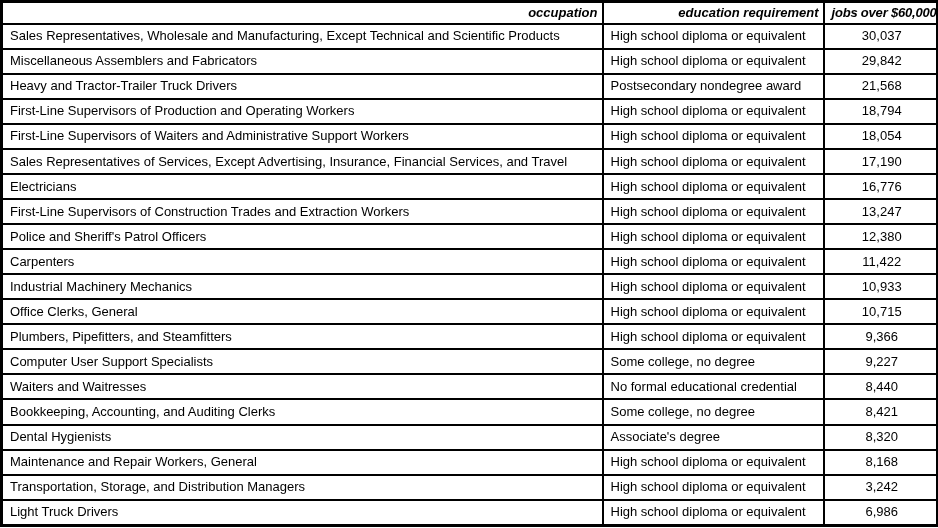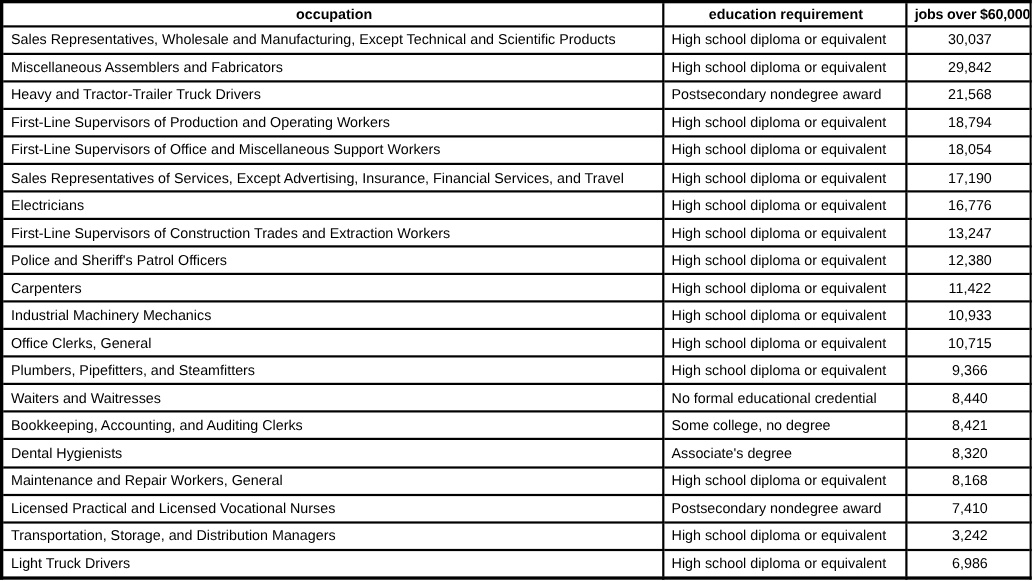--- a/index.html
+++ b/index.html
@@ -33,21 +33,22 @@
     line-height: 1.1;
     color: #000000;
     padding: 2px 4px 2px 7px;
     height: 16px;
     white-space: nowrap;
     overflow: hidden;
     vertical-align: middle;
   }
   table.jobs-table th {
     font-weight: bold;
-    text-align: center;
+    text-align: right;
+    font-style: italic;
   }
   td.col-occupation, td.col-education { text-align: left; }
   td.col-jobs { text-align: center; padding-left: 2px; padding-right: 2px; }
   th.col-jobs { padding-left: 4px; letter-spacing: -0.2px; }
 </style>
 </head>
 <body>
 
 <div class="screen">
   <table class="jobs-table">
@@ -79,21 +80,21 @@
           <td class="col-occupation">Heavy and Tractor-Trailer Truck Drivers</td>
           <td class="col-education">Postsecondary nondegree award</td>
           <td class="col-jobs">21,568</td>
         </tr>
         <tr>
           <td class="col-occupation">First-Line Supervisors of Production and Operating Workers</td>
           <td class="col-education">High school diploma or equivalent</td>
           <td class="col-jobs">18,794</td>
         </tr>
         <tr>
-          <td class="col-occupation">First-Line Supervisors of Office and Miscellaneous Support Workers</td>
+          <td class="col-occupation">First-Line Supervisors of Waiters and Administrative Support Workers</td>
           <td class="col-education">High school diploma or equivalent</td>
           <td class="col-jobs">18,054</td>
         </tr>
         <tr>
           <td class="col-occupation">Sales Representatives of Services, Except Advertising, Insurance, Financial Services, and Travel</td>
           <td class="col-education">High school diploma or equivalent</td>
           <td class="col-jobs">17,190</td>
         </tr>
         <tr>
           <td class="col-occupation">Electricians</td>
@@ -124,45 +125,45 @@
           <td class="col-occupation">Office Clerks, General</td>
           <td class="col-education">High school diploma or equivalent</td>
           <td class="col-jobs">10,715</td>
         </tr>
         <tr>
           <td class="col-occupation">Plumbers, Pipefitters, and Steamfitters</td>
           <td class="col-education">High school diploma or equivalent</td>
           <td class="col-jobs">9,366</td>
         </tr>
         <tr>
+          <td class="col-occupation">Computer User Support Specialists</td>
+          <td class="col-education">Some college, no degree</td>
+          <td class="col-jobs">9,227</td>
+        </tr>
+        <tr>
           <td class="col-occupation">Waiters and Waitresses</td>
           <td class="col-education">No formal educational credential</td>
           <td class="col-jobs">8,440</td>
         </tr>
         <tr>
           <td class="col-occupation">Bookkeeping, Accounting, and Auditing Clerks</td>
           <td class="col-education">Some college, no degree</td>
           <td class="col-jobs">8,421</td>
         </tr>
         <tr>
           <td class="col-occupation">Dental Hygienists</td>
           <td class="col-education">Associate's degree</td>
           <td class="col-jobs">8,320</td>
         </tr>
         <tr>
           <td class="col-occupation">Maintenance and Repair Workers, General</td>
           <td class="col-education">High school diploma or equivalent</td>
           <td class="col-jobs">8,168</td>
         </tr>
         <tr>
-          <td class="col-occupation">Licensed Practical and Licensed Vocational Nurses</td>
-          <td class="col-education">Postsecondary nondegree award</td>
-          <td class="col-jobs">7,410</td>
-        </tr>
-        <tr>
           <td class="col-occupation">Transportation, Storage, and Distribution Managers</td>
           <td class="col-education">High school diploma or equivalent</td>
           <td class="col-jobs">3,242</td>
         </tr>
         <tr>
           <td class="col-occupation">Light Truck Drivers</td>
           <td class="col-education">High school diploma or equivalent</td>
           <td class="col-jobs">6,986</td>
         </tr>
       </tbody>

